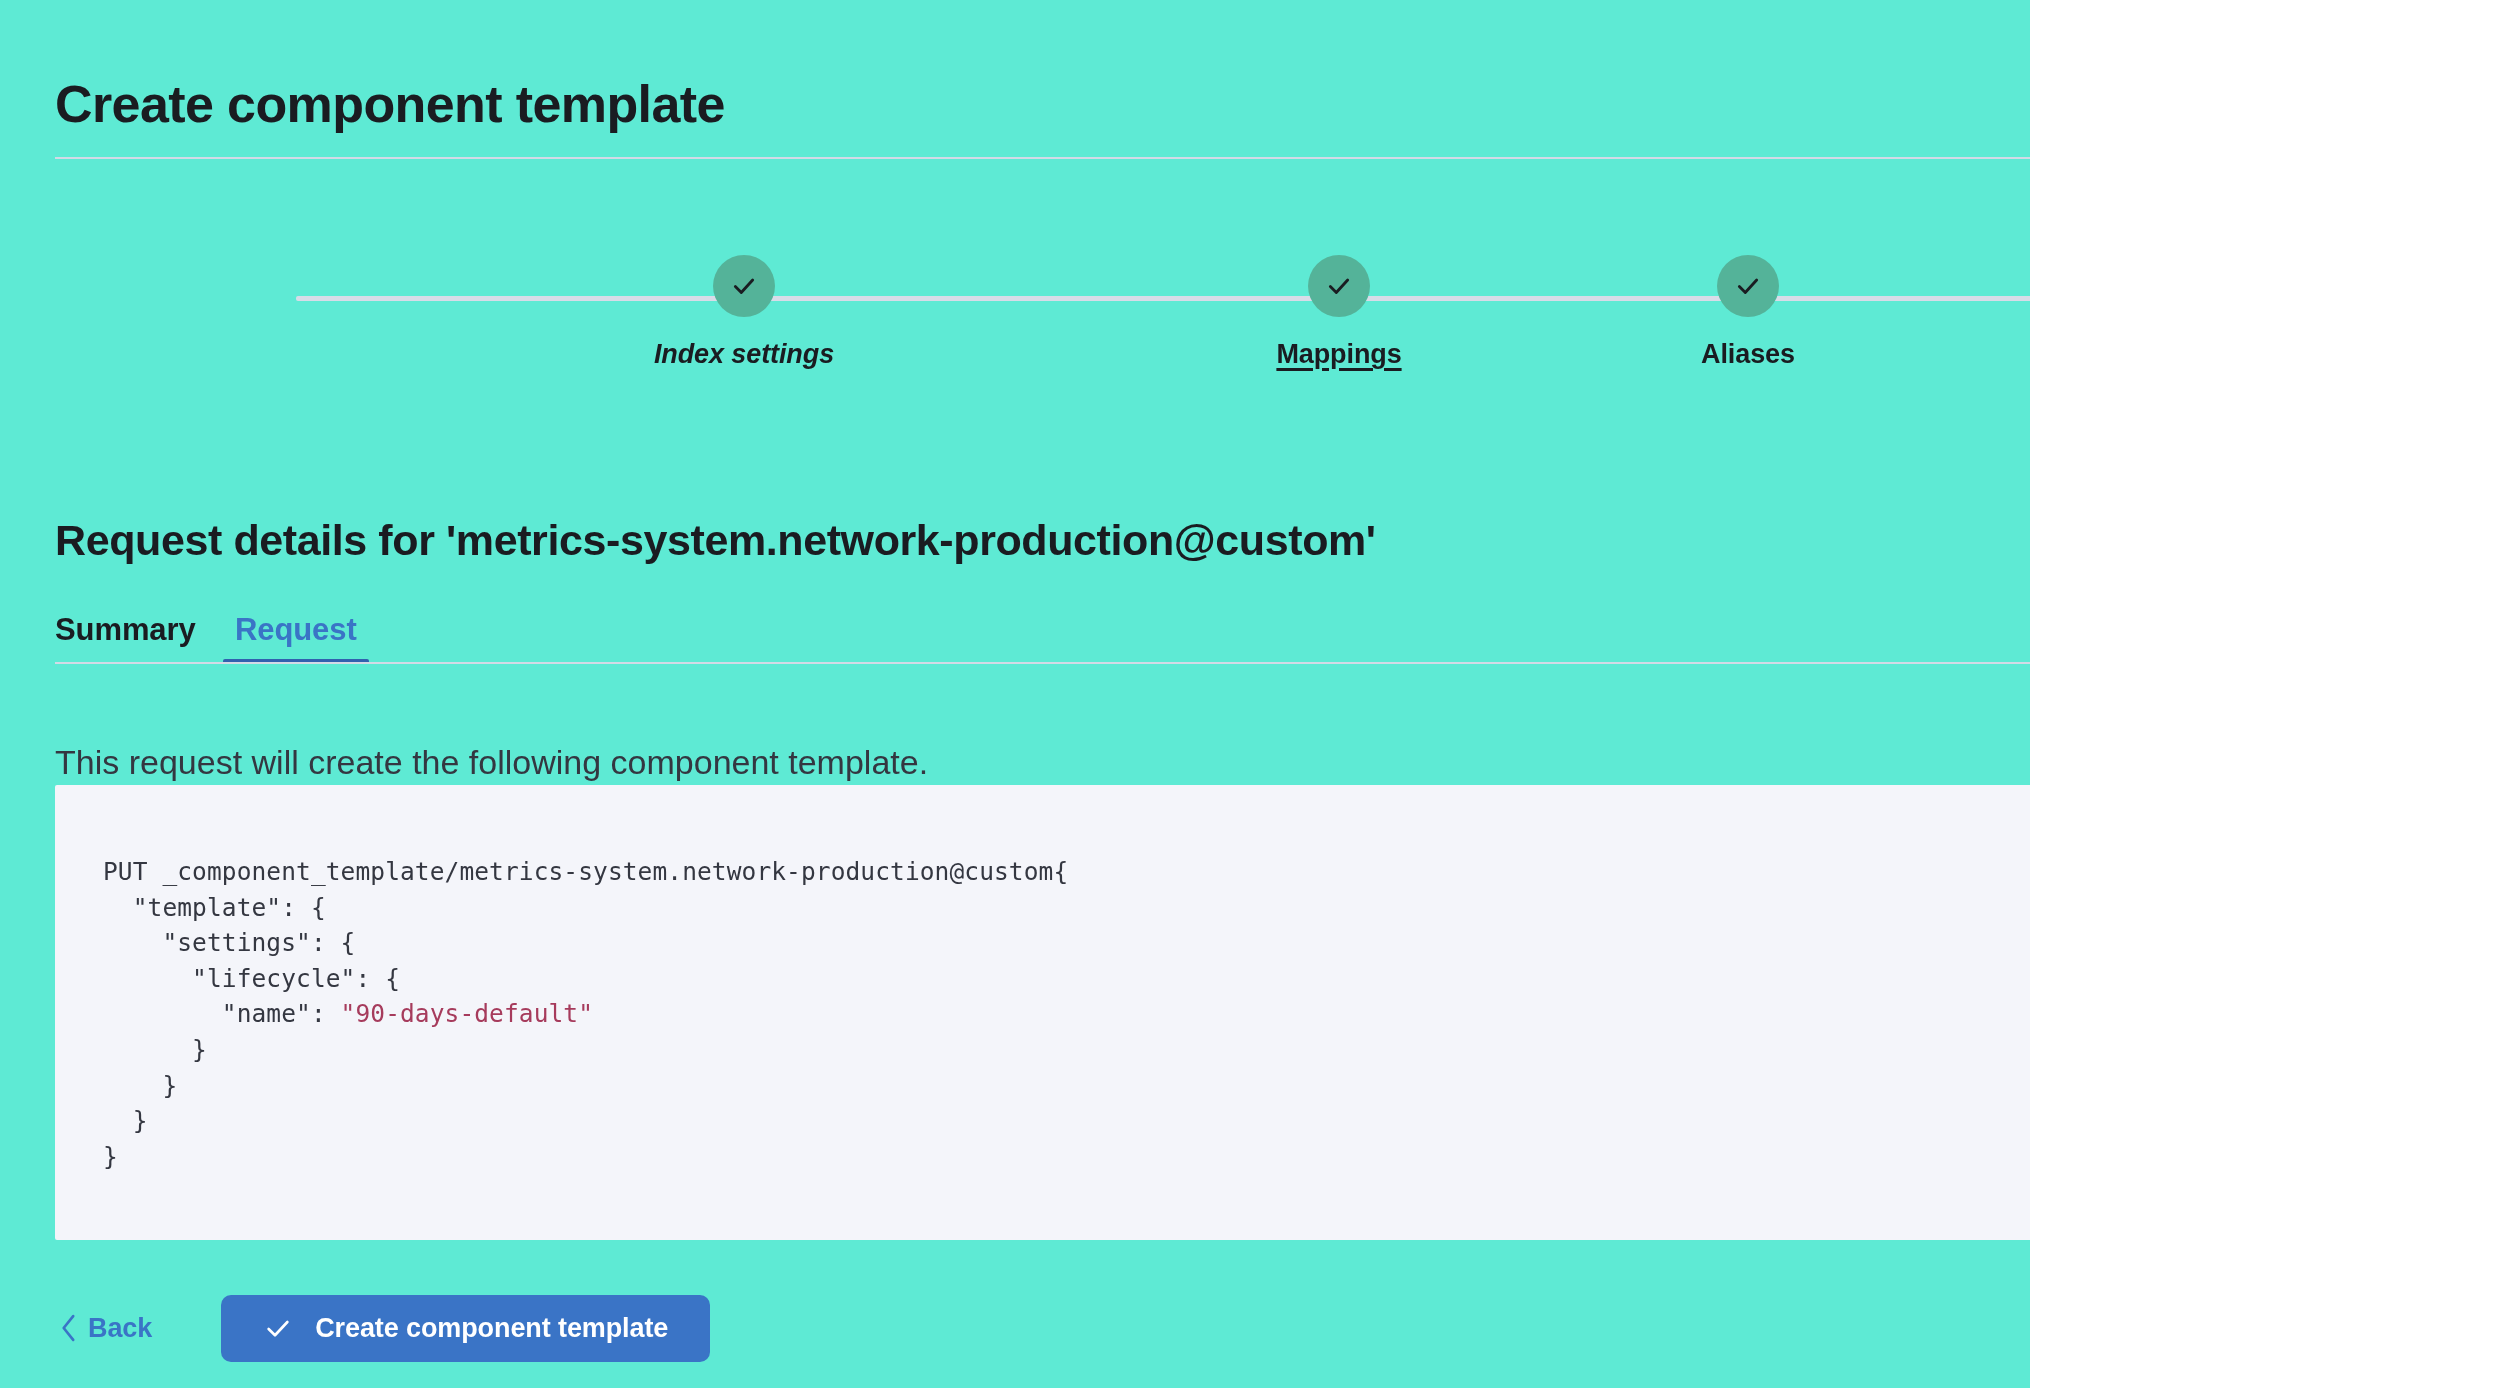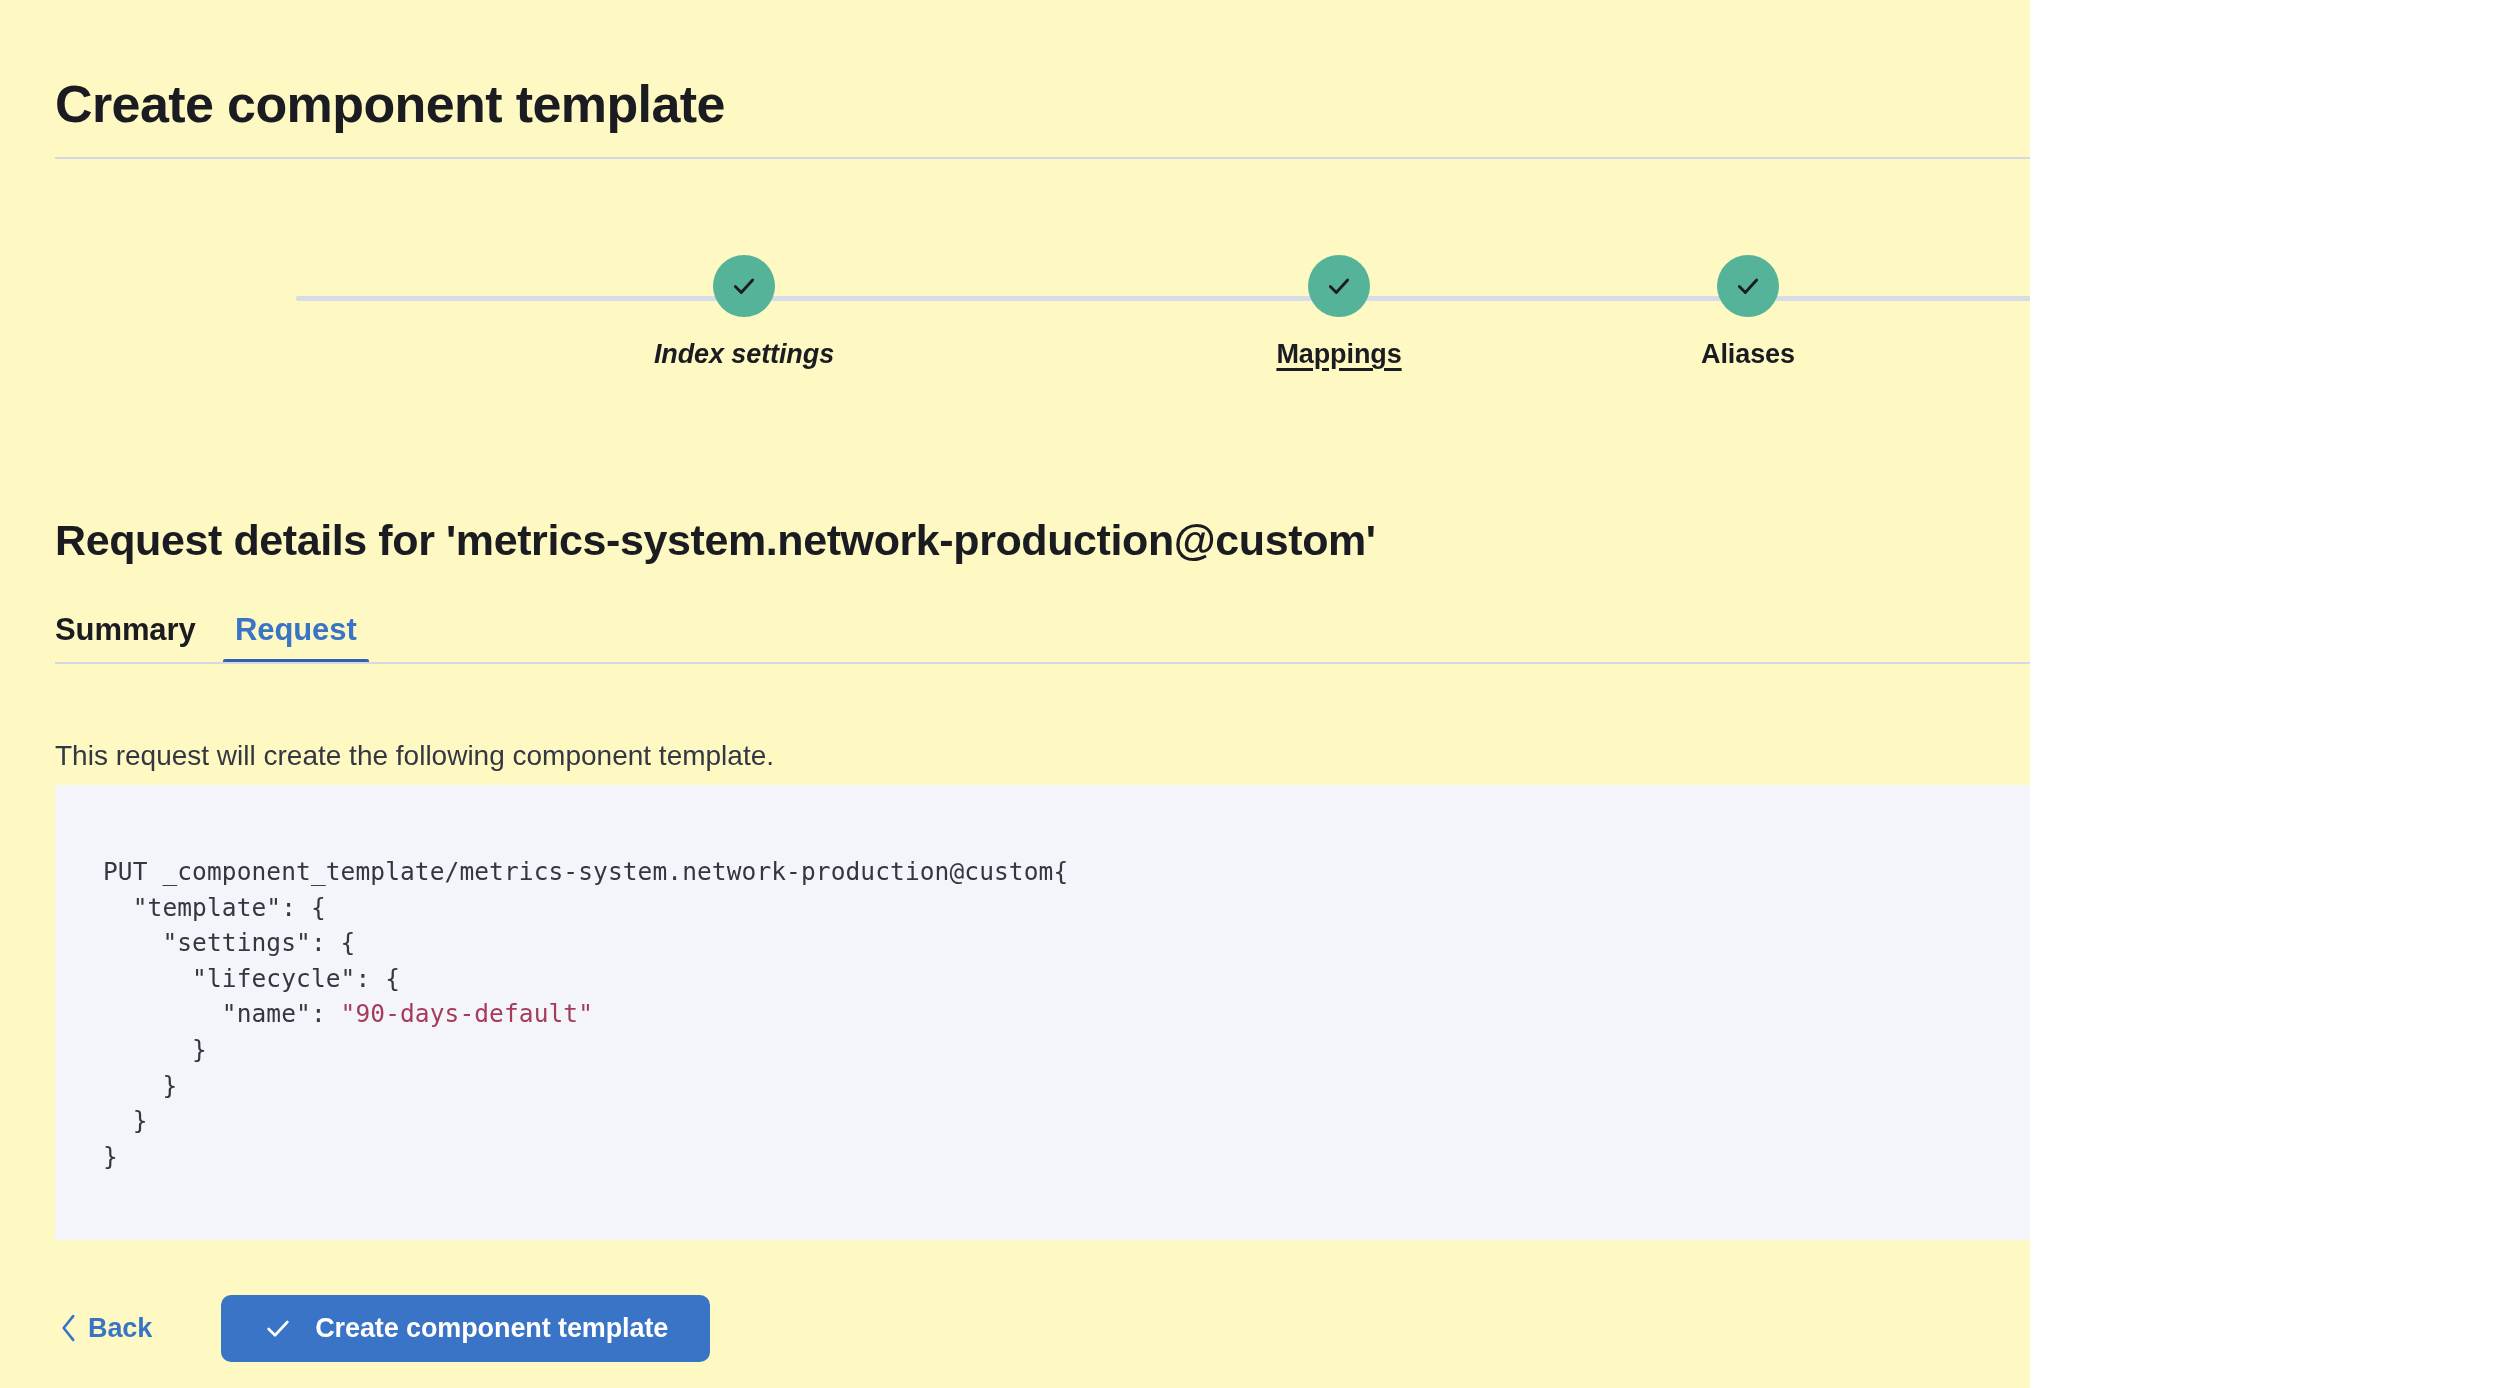--- a/index.html
+++ b/index.html
@@ -10,21 +10,21 @@
     height: 1388px;
     background: #FFFFFF;
     font-family: "Liberation Sans", sans-serif;
     -webkit-font-smoothing: antialiased;
   }
 
   .page {
     position: relative;
     width: 2030px;
     height: 1388px;
-    background: #fef9c3;
+    background: #5eead4;
     overflow: hidden;
   }
 
   
   .page-title {
     position: absolute;
     left: 55px;
     top: 38px;
     font-size: 52px;
     line-height: 62px;
@@ -155,21 +155,21 @@
     height: 5px;
     background: #3161AE;
     border-radius: 2px;
   }
 
   
   .request-desc {
     position: absolute;
     left: 55px;
     top: 708px;
-    font-size: 28px;
+    font-size: 34px;
     line-height: 40px;
     color: #343741;
     white-space: nowrap;
   }
 
   
   .code-block {
     position: absolute;
     left: 55px;
     top: 785px;

